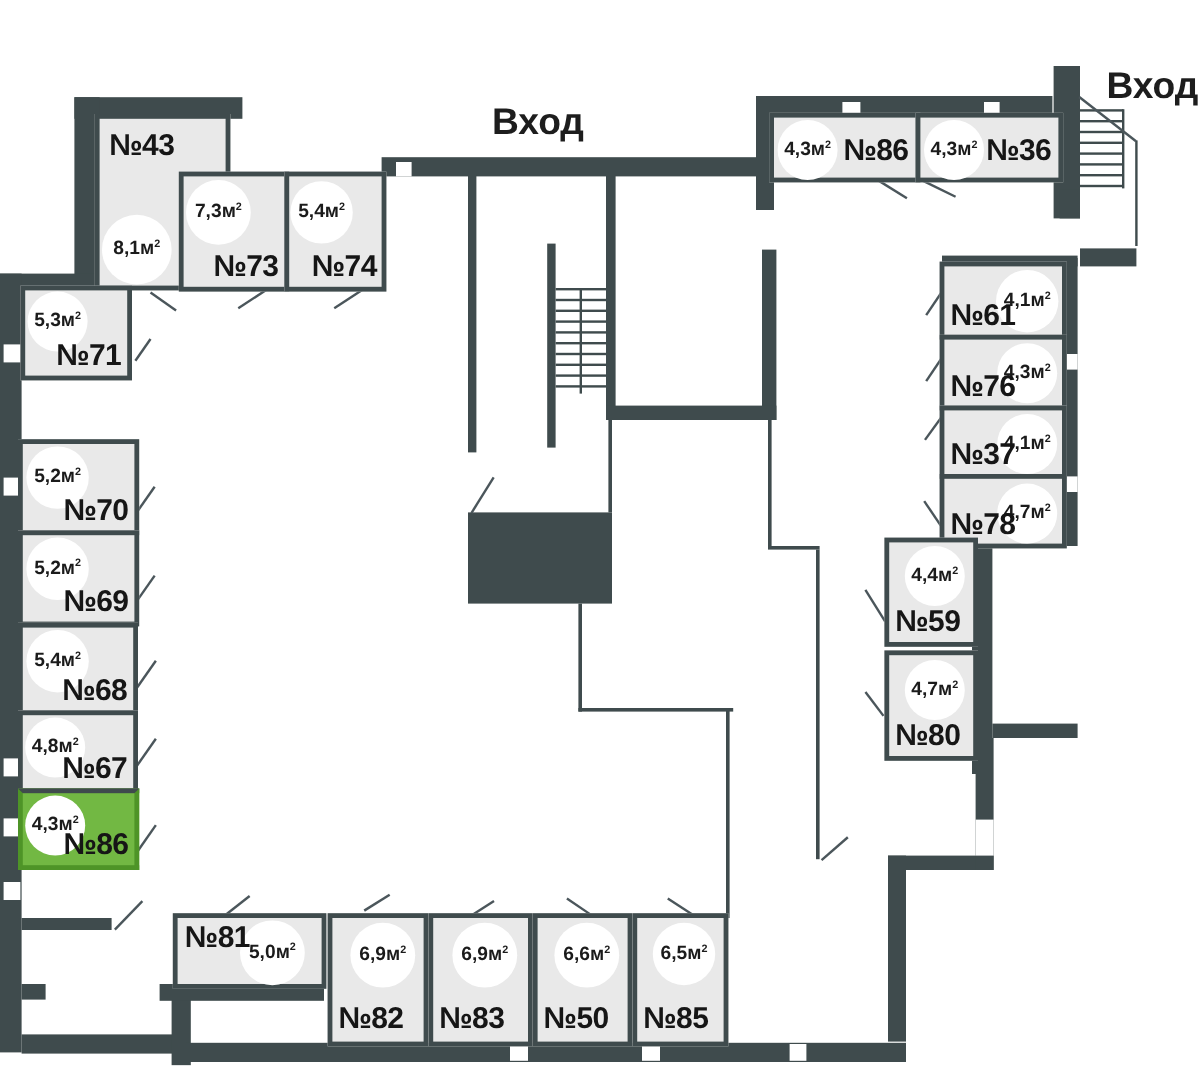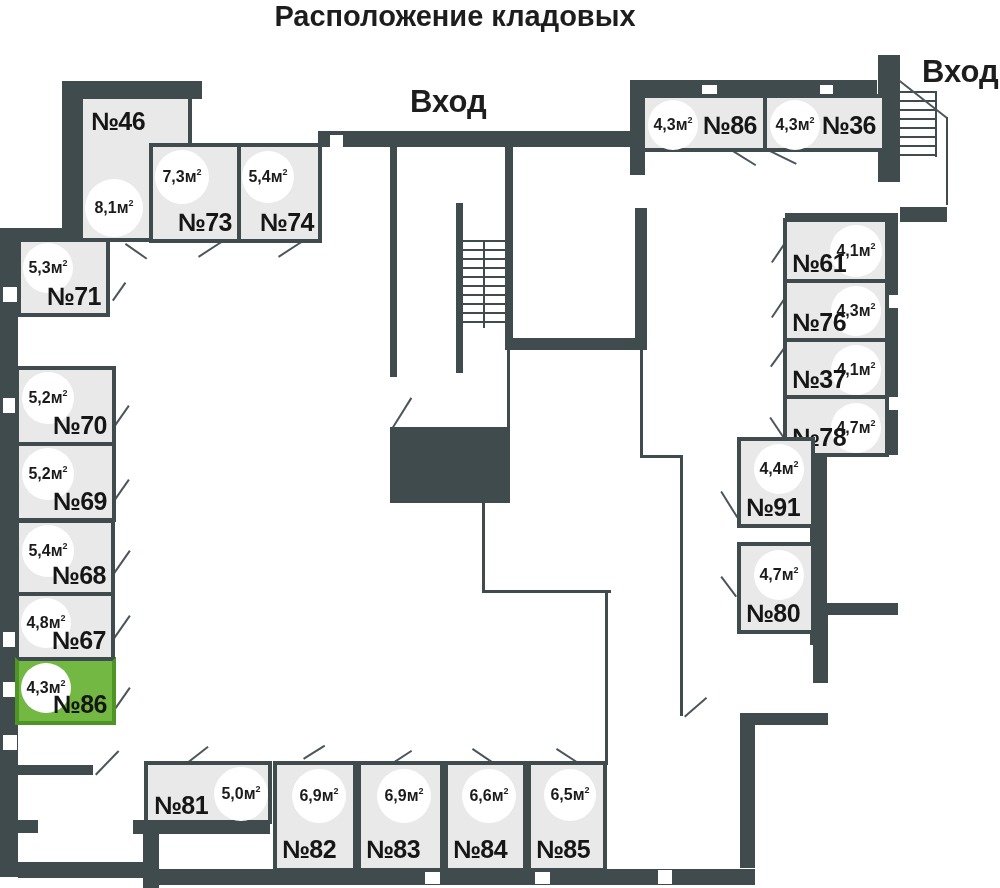--- a/index.html
+++ b/index.html
@@ -130,21 +130,21 @@
   <div class="d" style="left:771px;top:262px;width:27px;transform:rotate(-56deg)"></div>
   <div class="d" style="left:771px;top:317px;width:27px;transform:rotate(-56deg)"></div>
   <div class="d" style="left:770px;top:366px;width:29px;transform:rotate(-54deg)"></div>
   <div class="d" style="left:771px;top:417px;width:27px;transform:rotate(56deg)"></div>
   <div class="d" style="left:722px;top:491px;width:31px;transform:rotate(58deg)"></div>
   <div class="d" style="left:722px;top:576px;width:25px;transform:rotate(53deg)"></div>
   <div class="d" style="left:392px;top:427px;width:35px;transform:rotate(-58deg)"></div>
   <div class="d" style="left:684px;top:716px;width:29px;transform:rotate(-41deg)"></div>
 
   <div class="room" style="left:79px;top:95px;width:113px;height:147px">
-    <div class="num" style="left:8px;top:8px">№46</div>
+    <div class="num" style="left:8px;top:8px">№43</div>
     <div class="circ" style="left:2px;top:80px;width:58px;height:58px">
         <span>8,1м</span>
         <sup>2</sup>
       </div>
   </div>
   <div class="room" style="left:149px;top:143px;width:92px;height:100px">
     <div class="circ" style="left:2px;top:3px;width:54px;height:54px">
         <span>7,3м</span>
         <sup>2</sup>
       </div>
@@ -234,67 +234,66 @@
       </div>
     <div class="num" style="left:5px;bottom:1px">№37</div>
   </div>
   <div class="room" style="left:783px;top:395px;width:106px;height:62px">
     <div class="circ" style="right:4px;top:4px;width:50px;height:50px">
         <span>4,7м</span>
         <sup>2</sup>
       </div>
     <div class="num" style="left:5px;bottom:1px">№78</div>
   </div>
-  <div class="room" style="left:737px;top:437px;width:78px;height:91px">
+  <div class="room" style="left:737px;top:448px;width:78px;height:91px">
     <div class="circ" style="left:13px;top:3px;width:50px;height:50px">
         <span>4,4м</span>
         <sup>2</sup>
       </div>
-    <div class="num" style="left:5px;bottom:2px">№91</div>
+    <div class="num" style="left:5px;bottom:2px">№59</div>
   </div>
   <div class="room" style="left:737px;top:542px;width:78px;height:92px">
     <div class="circ" style="left:13px;top:4px;width:50px;height:50px">
         <span>4,7м</span>
         <sup>2</sup>
       </div>
     <div class="num" style="left:5px;bottom:2px">№80</div>
   </div>
   <div class="room" style="left:144px;top:761px;width:128px;height:63px">
-    <div class="circ" style="right:0;top:2px;width:54px;height:54px">
+    <div class="circ" style="right:14px;top:2px;width:54px;height:54px">
         <span>5,0м</span>
         <sup>2</sup>
       </div>
-    <div class="num" style="left:6px;bottom:0">№81</div>
+    <div class="num" style="left:6px;bottom:24px">№81</div>
   </div>
   <div class="room" style="left:273px;top:761px;width:84px;height:111px">
     <div class="circ" style="left:15px;top:4px;width:54px;height:54px">
         <span>6,9м</span>
         <sup>2</sup>
       </div>
     <div class="num" style="left:5px;bottom:4px">№82</div>
   </div>
   <div class="room" style="left:357px;top:761px;width:87px;height:111px">
     <div class="circ" style="left:16px;top:4px;width:54px;height:54px">
         <span>6,9м</span>
         <sup>2</sup>
       </div>
     <div class="num" style="left:5px;bottom:4px">№83</div>
   </div>
   <div class="room" style="left:444px;top:761px;width:83px;height:111px">
     <div class="circ" style="left:14px;top:4px;width:54px;height:54px">
         <span>6,6м</span>
         <sup>2</sup>
       </div>
-    <div class="num" style="left:5px;bottom:4px">№84</div>
+    <div class="num" style="left:5px;bottom:4px">№50</div>
   </div>
   <div class="room" style="left:527px;top:761px;width:80px;height:111px">
     <div class="circ" style="left:13px;top:4px;width:52px;height:52px">
         <span>6,5м</span>
         <sup>2</sup>
       </div>
     <div class="num" style="left:5px;bottom:4px">№85</div>
   </div>
 
-  <div class="title">Расположение кладовых</div>
   <div class="vhod" style="left:410px;top:84px">Вход</div>
   <div class="vhod" style="left:922px;top:54px">Вход</div>
 
 </div>
 
 </body></html>

